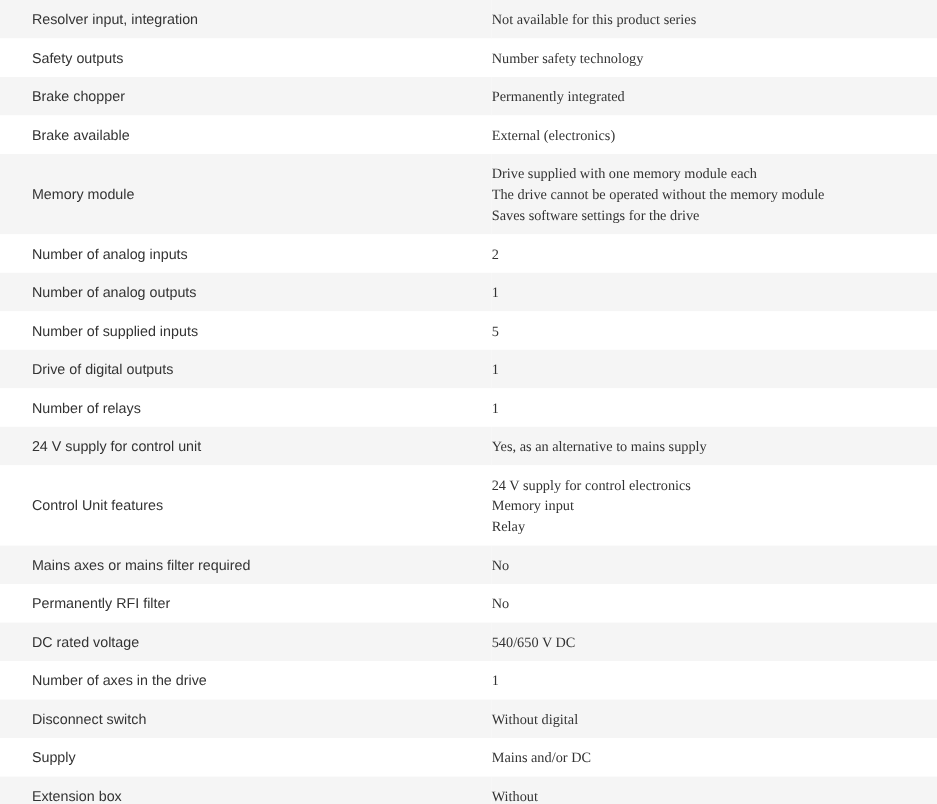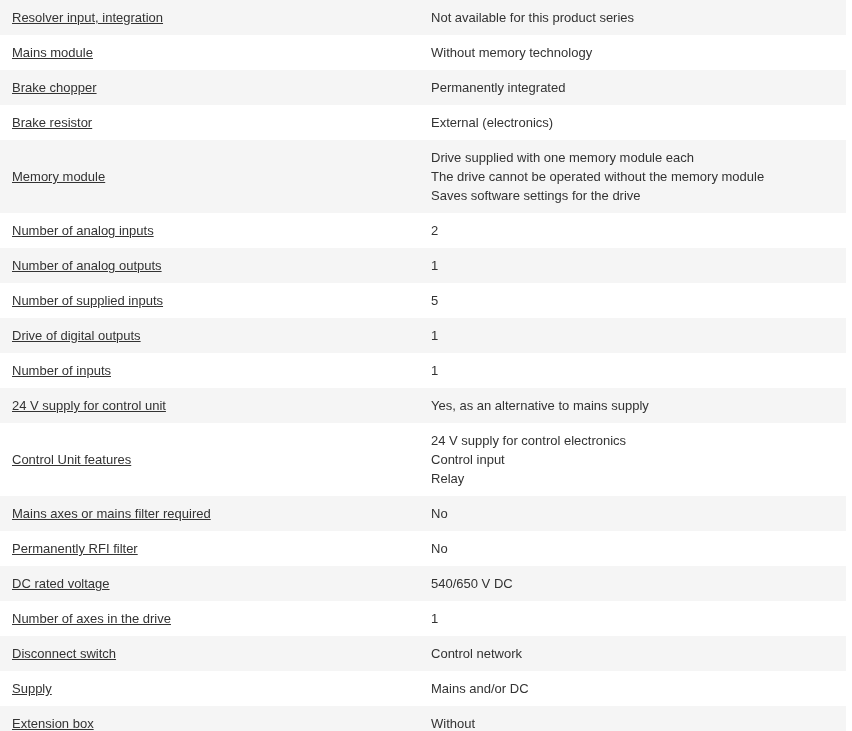--- a/index.html
+++ b/index.html
@@ -25,60 +25,60 @@
     vertical-align: middle;
     font-size: 13px;
     line-height: 19px;
     font-weight: 400;
     padding-top: 8px;
     padding-bottom: 8px;
     border: 0;
   }
   #spec-table td.cell-label {
     width: 408px;
-    padding-left: 12px;
+    padding-left: 29px;
     padding-right: 10px;
-    text-decoration: underline;
   }
   #spec-table td.cell-value {
     width: 404px;
     padding-left: 0;
     padding-right: 10px;
   }
   .val-line {
     display: block;
     white-space: nowrap;
+    font-family: Liberation Serif, serif;
   }
   tr.row-single td { height: 18px; }
 </style>
 </head>
 <body>
 
 <table id="spec-table">
   <tbody>
       <tr class="row-odd row-single">
         <td class="cell-label">Resolver input, integration</td>
         <td class="cell-value">
           <span class="val-line">Not available for this product series</span>
         </td>
       </tr>
       <tr class="row-even row-single">
-        <td class="cell-label">Mains module</td>
+        <td class="cell-label">Safety outputs</td>
         <td class="cell-value">
-          <span class="val-line">Without memory technology</span>
+          <span class="val-line">Number safety technology</span>
         </td>
       </tr>
       <tr class="row-odd row-single">
         <td class="cell-label">Brake chopper</td>
         <td class="cell-value">
           <span class="val-line">Permanently integrated</span>
         </td>
       </tr>
       <tr class="row-even row-single">
-        <td class="cell-label">Brake resistor</td>
+        <td class="cell-label">Brake available</td>
         <td class="cell-value">
           <span class="val-line">External (electronics)</span>
         </td>
       </tr>
       <tr class="row-odd">
         <td class="cell-label">Memory module</td>
         <td class="cell-value">
           <span class="val-line">Drive supplied with one memory module each</span>
           <span class="val-line">The drive cannot be operated without the memory module</span>
           <span class="val-line">Saves software settings for the drive</span>
@@ -102,36 +102,36 @@
           <span class="val-line">5</span>
         </td>
       </tr>
       <tr class="row-odd row-single">
         <td class="cell-label">Drive of digital outputs</td>
         <td class="cell-value">
           <span class="val-line">1</span>
         </td>
       </tr>
       <tr class="row-even row-single">
-        <td class="cell-label">Number of inputs</td>
+        <td class="cell-label">Number of relays</td>
         <td class="cell-value">
           <span class="val-line">1</span>
         </td>
       </tr>
       <tr class="row-odd row-single">
         <td class="cell-label">24 V supply for control unit</td>
         <td class="cell-value">
           <span class="val-line">Yes, as an alternative to mains supply</span>
         </td>
       </tr>
       <tr class="row-even">
         <td class="cell-label">Control Unit features</td>
         <td class="cell-value">
           <span class="val-line">24 V supply for control electronics</span>
-          <span class="val-line">Control input</span>
+          <span class="val-line">Memory input</span>
           <span class="val-line">Relay</span>
         </td>
       </tr>
       <tr class="row-odd row-single">
         <td class="cell-label">Mains axes or mains filter required</td>
         <td class="cell-value">
           <span class="val-line">No</span>
         </td>
       </tr>
       <tr class="row-even row-single">
@@ -148,21 +148,21 @@
       </tr>
       <tr class="row-even row-single">
         <td class="cell-label">Number of axes in the drive</td>
         <td class="cell-value">
           <span class="val-line">1</span>
         </td>
       </tr>
       <tr class="row-odd row-single">
         <td class="cell-label">Disconnect switch</td>
         <td class="cell-value">
-          <span class="val-line">Control network</span>
+          <span class="val-line">Without digital</span>
         </td>
       </tr>
       <tr class="row-even row-single">
         <td class="cell-label">Supply</td>
         <td class="cell-value">
           <span class="val-line">Mains and/or DC</span>
         </td>
       </tr>
       <tr class="row-odd row-single">
         <td class="cell-label">Extension box</td>

